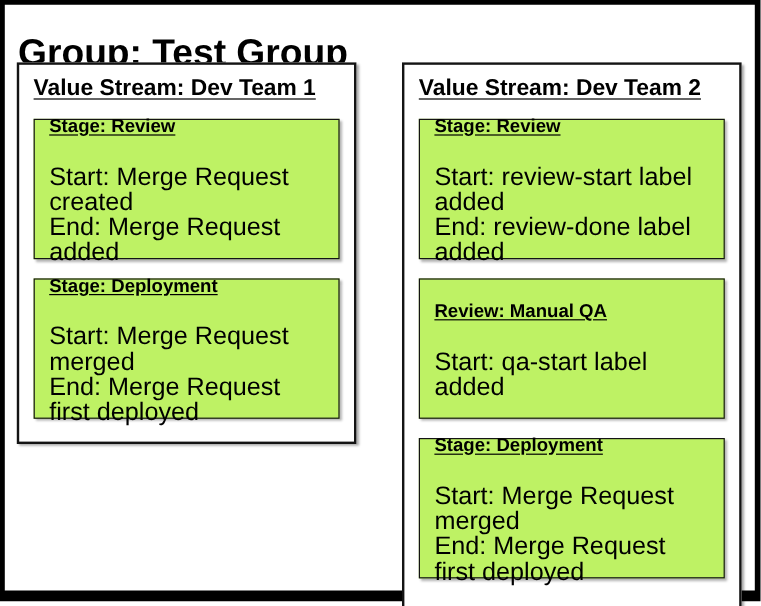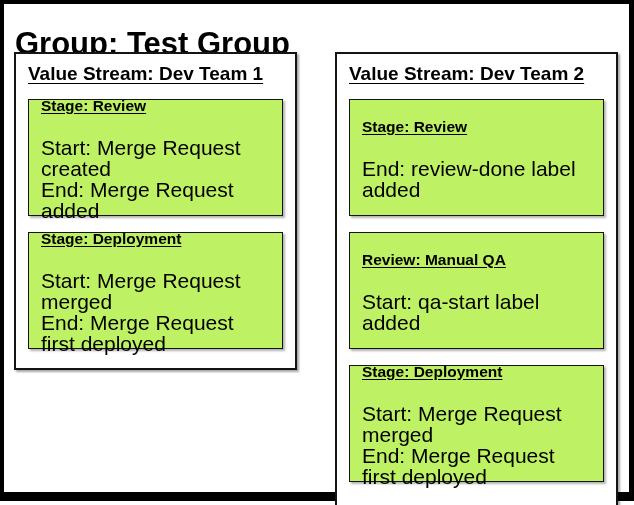--- a/index.html
+++ b/index.html
@@ -109,20 +109,21 @@
         <p class="stage-line">Start: Merge Request merged</p>
         <p class="stage-line">End: Merge Request first deployed</p>
       </div>
     </div>
 
     <div class="vs vs-2">
       <h2 class="vs-title">Value Stream: Dev Team 2</h2>
 
       <div class="stage">
         <h3 class="stage-title">Stage: Review</h3>
+        <p class="stage-line">Start: review-start label added</p>
         <p class="stage-line">End: review-done label added</p>
       </div>
 
       <div class="stage">
         <h3 class="stage-title">Review: Manual QA</h3>
         <p class="stage-line">Start: qa-start label added</p>
       </div>
 
       <div class="stage">
         <h3 class="stage-title">Stage: Deployment</h3>

